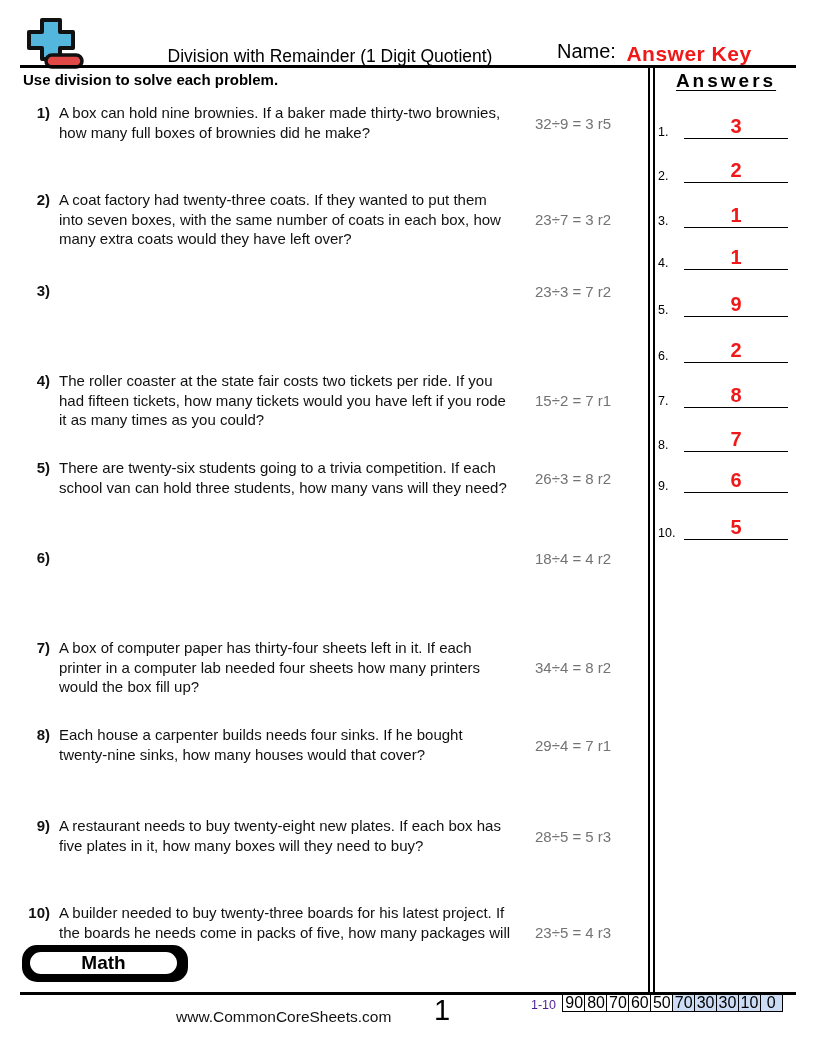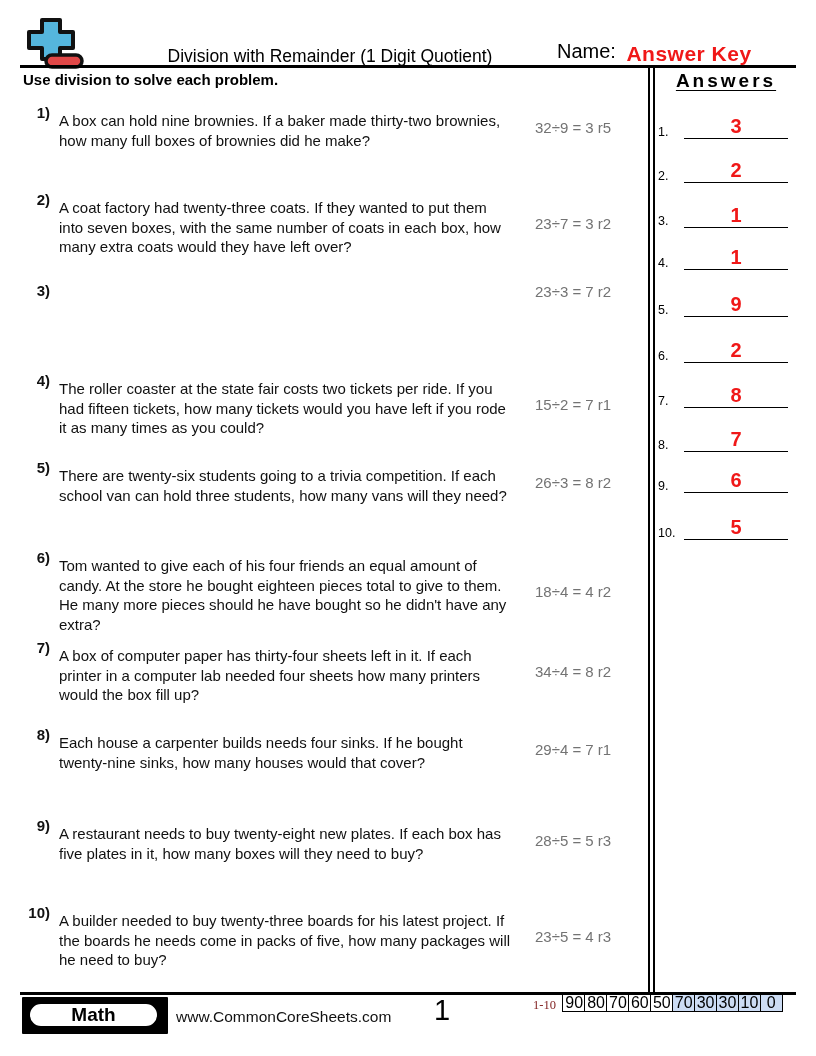--- a/index.html
+++ b/index.html
@@ -18,46 +18,46 @@
   .instructions { position:absolute; left:23px; top:71px; font-size:15px; font-weight:bold; color:#000; }
 
   
   .vsep { position:absolute; left:648px; top:68px; height:926px; width:3px;
           border-left:2px solid #000; border-right:2px solid #000; }
 
   
   .problem { position:absolute; left:28px; width:600px; display:flex; }
   .pnum { flex:0 0 22px; text-align:right; margin-right:9px;
           font-size:15px; font-weight:bold; line-height:19.5px; }
-  .ptext { width:452px; font-size:15px; line-height:19.5px; color:#111;margin-top:8px; }
+  .ptext { width:452px; font-size:15px; line-height:19.5px; color:#111; }
   .peq { position:absolute; left:507px; top:50%; transform:translateY(-50%);
          color:#737373; font-size:15px; white-space:nowrap; }
 
   
   .answers-title { position:absolute; left:660px; top:70px; width:132px; text-align:center;
                    font-size:19px; font-weight:bold; letter-spacing:3px;
                    text-decoration:underline; text-underline-offset:3px; color:#000; }
   .arow { position:absolute; left:656px; width:138px; height:31px; }
   .anum { position:absolute; left:2px; bottom:0; font-size:12.5px; color:#000; }
   .aline { position:absolute; left:28px; right:6px; bottom:0; border-bottom:1.6px solid #000; }
   .aval { position:absolute; left:28px; right:6px; bottom:1px; text-align:center;
           color:#f01818; font-weight:bold; font-size:20px; }
 
   
   .footer-rule { position:absolute; left:20px; top:992px; width:776px; height:2.5px; background:#000; }
-  .math-badge { position:absolute; left:22px; top:997px; width:146px; height:37px;
-                background:#000; border-radius:1px; }
+  .math-badge { position:absolute; left:22px; top:945px; width:166px; height:37px;
+                background:#000; border-radius:15px; }
   .math-pill { position:absolute; left:6px; right:9px; top:5px; bottom:6px; background:#fff;
                border:2px solid #000; border-radius:14px; display:flex; align-items:center;
                justify-content:center; font-size:19px; font-weight:bold; color:#000; }
   .website { position:absolute; left:176px; top:1008px; font-size:15.5px; color:#111;text-align:center; }
   .page-num { position:absolute; left:422px; top:994px; width:40px; text-align:center;
               font-size:29px; color:#000; }
   .score-label { position:absolute; left:514px; top:998px; width:42px; text-align:right;
-                 font-size:12.5px; color:#7f1d1d;font-family:Liberation Serif, serif; }
+                 font-size:12.5px; color:#4c1d95; }
   .score-cells { position:absolute; left:564px; top:994px; display:flex; }
   .cell { width:21.5px; height:16px; border:1.6px solid #000; margin-left:-1.6px;
           display:flex; align-items:center; justify-content:center;
           font-size:16px; background:#fff; color:#000000; }
   .cell.blue { background:#ccdcf4; }
 </style>
 </head>
 <body>
 
 <div class="page">
@@ -93,21 +93,20 @@
     <span class="ptext">The roller coaster at the state fair costs two tickets per ride. If you had fifteen tickets, how many tickets would you have left if you rode it as many times as you could?</span>
     <span class="peq">15÷2 = 7 r1</span>
   </div>
   <div class="problem" style="top:458px">
     <span class="pnum">5)</span>
     <span class="ptext">There are twenty-six students going to a trivia competition. If each school van can hold three students, how many vans will they need?</span>
     <span class="peq">26÷3 = 8 r2</span>
   </div>
   <div class="problem" style="top:548px">
     <span class="pnum">6)</span>
-    <span class="ptext">Tom wanted to give each of his four friends an equal amount of candy. At the store he bought eighteen pieces total to give to them. He many more pieces should he have bought so he didn't have any extra?</span>
     <span class="peq">18÷4 = 4 r2</span>
   </div>
   <div class="problem" style="top:638px">
     <span class="pnum">7)</span>
     <span class="ptext">A box of computer paper has thirty-four sheets left in it. If each printer in a computer lab needed four sheets how many printers would the box fill up?</span>
     <span class="peq">34÷4 = 8 r2</span>
   </div>
   <div class="problem" style="top:725px">
     <span class="pnum">8)</span>
     <span class="ptext">Each house a carpenter builds needs four sinks. If he bought twenty-nine sinks, how many houses would that cover?</span>

